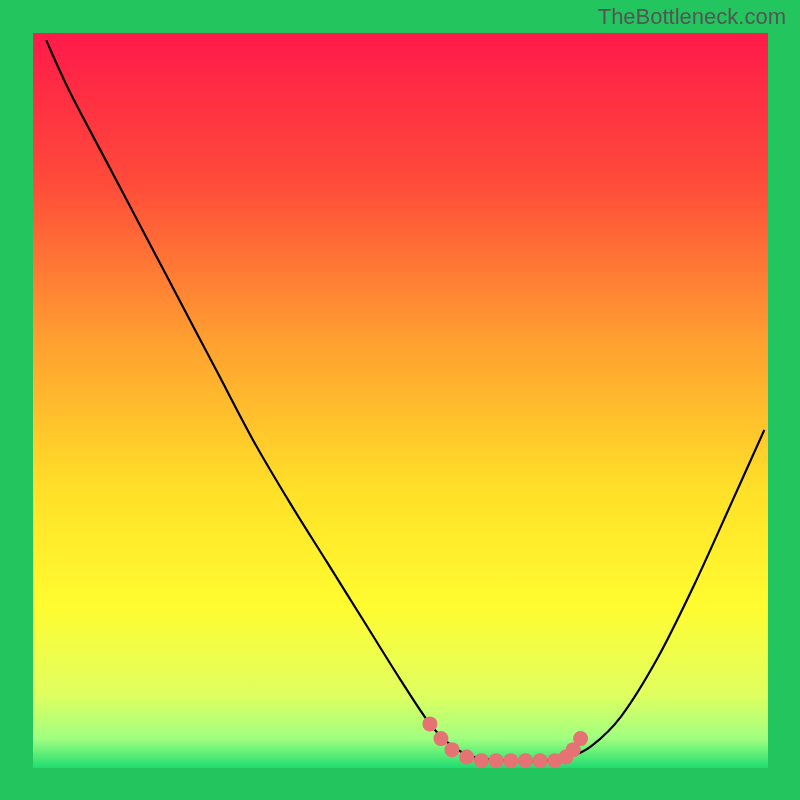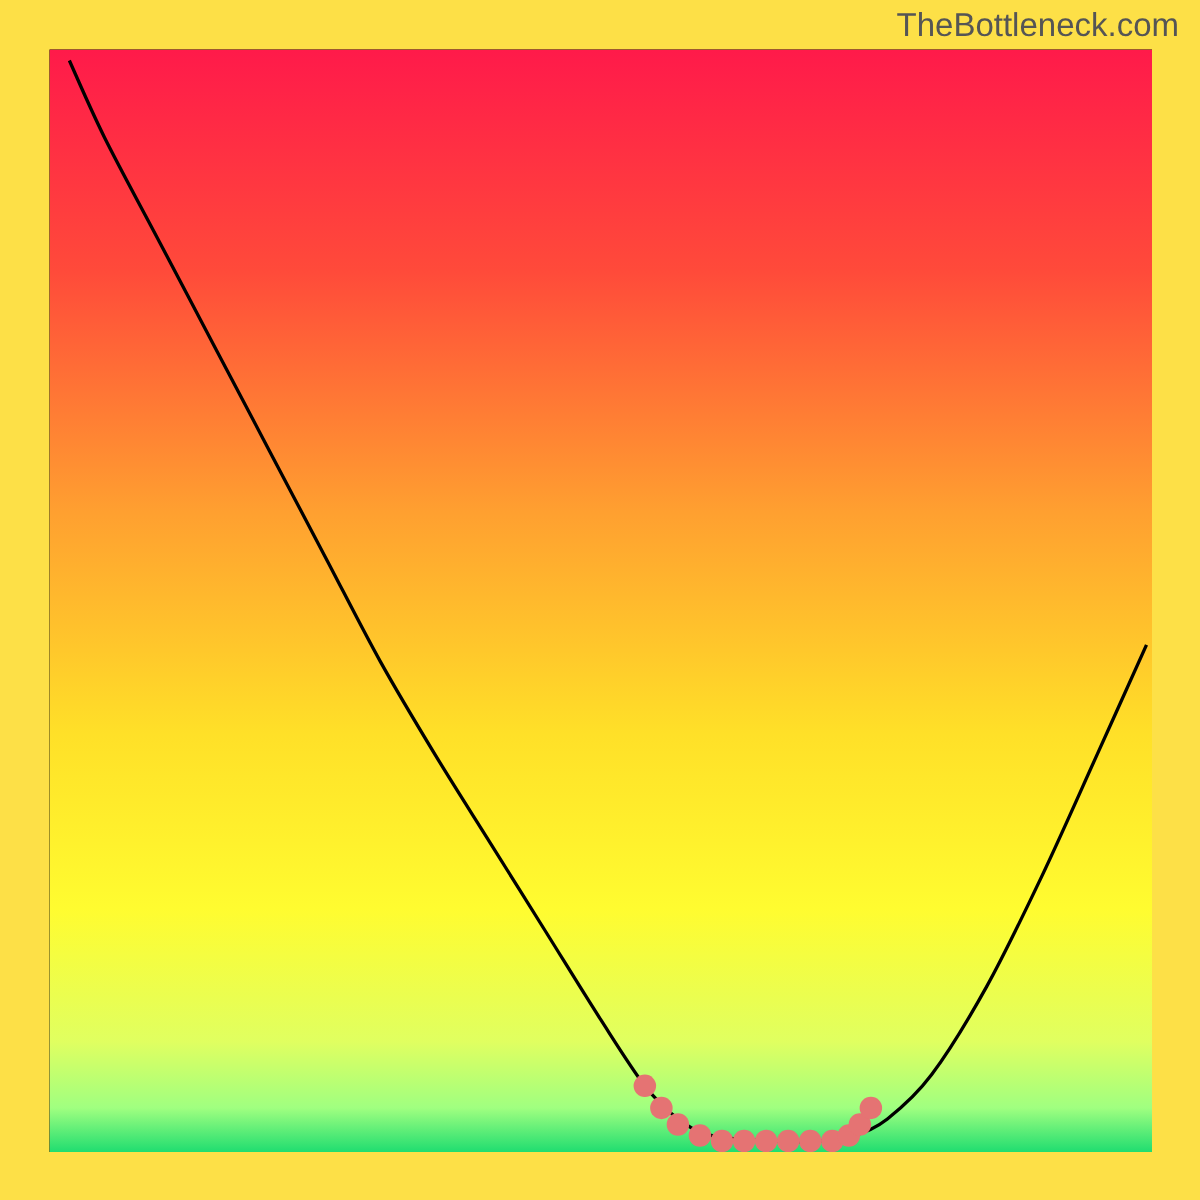--- a/index.html
+++ b/index.html
@@ -8,21 +8,21 @@
     background: #000;
     width: 800px;
     height: 800px;
     overflow: hidden;
     position: relative;
   }
   .container {
     position: relative;
     width: 800px;
     height: 800px;
-    background: #fde047;
+    background: #22c55e;
   }
   .watermark {
     position: absolute;
     top: 4px;
     right: 14px;
     color: #555;
     font-family: Arial, Helvetica, sans-serif;
     font-size: 22px;
     font-weight: 500;
     z-index: 10;

